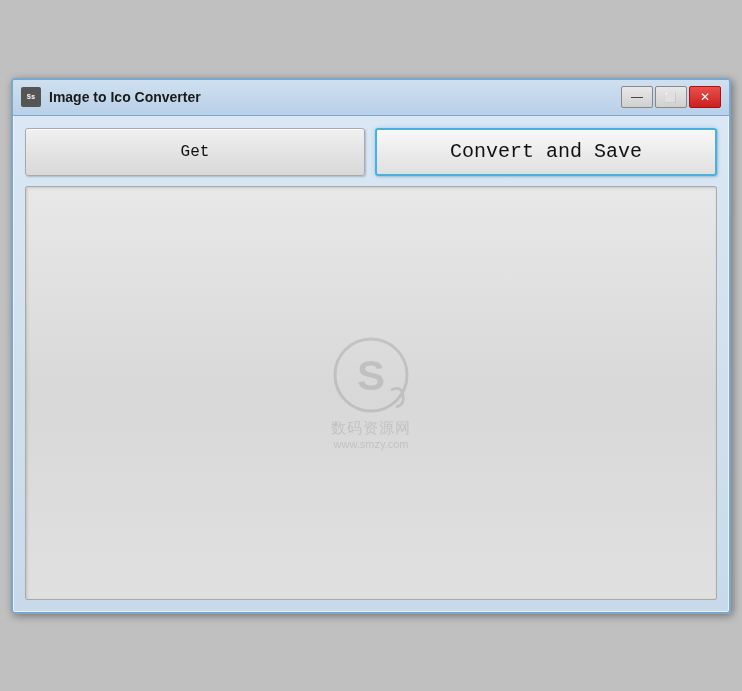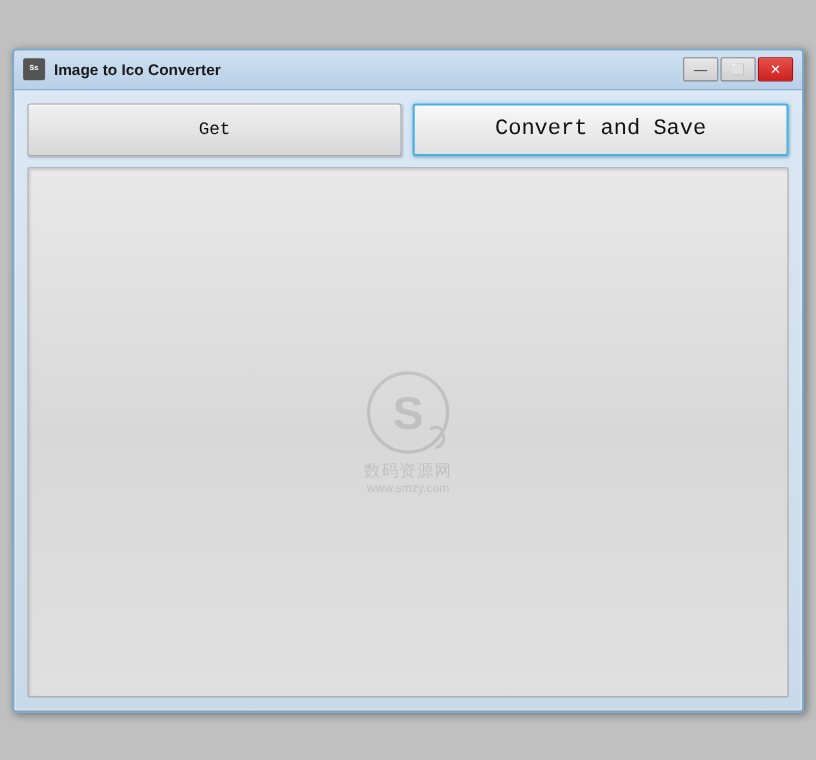--- a/index.html
+++ b/index.html
@@ -13,21 +13,21 @@
       display: flex;
       justify-content: center;
       align-items: center;
       width: 742px;
       height: 691px;
       font-family: 'Courier New', Courier, monospace;
     }
 
     .window {
       width: 720px;
-      height: 604px;
+      height: 536px;
       background: linear-gradient(180deg, #dce8f5 0%, #c8daea 100%);
       border: 2px solid #7aa8cc;
       border-radius: 4px;
       box-shadow: 2px 2px 8px rgba(0,0,0,0.4), inset 0 0 0 1px rgba(255,255,255,0.6);
       display: flex;
       flex-direction: column;
       overflow: hidden;
     }
 
     .title-bar {

